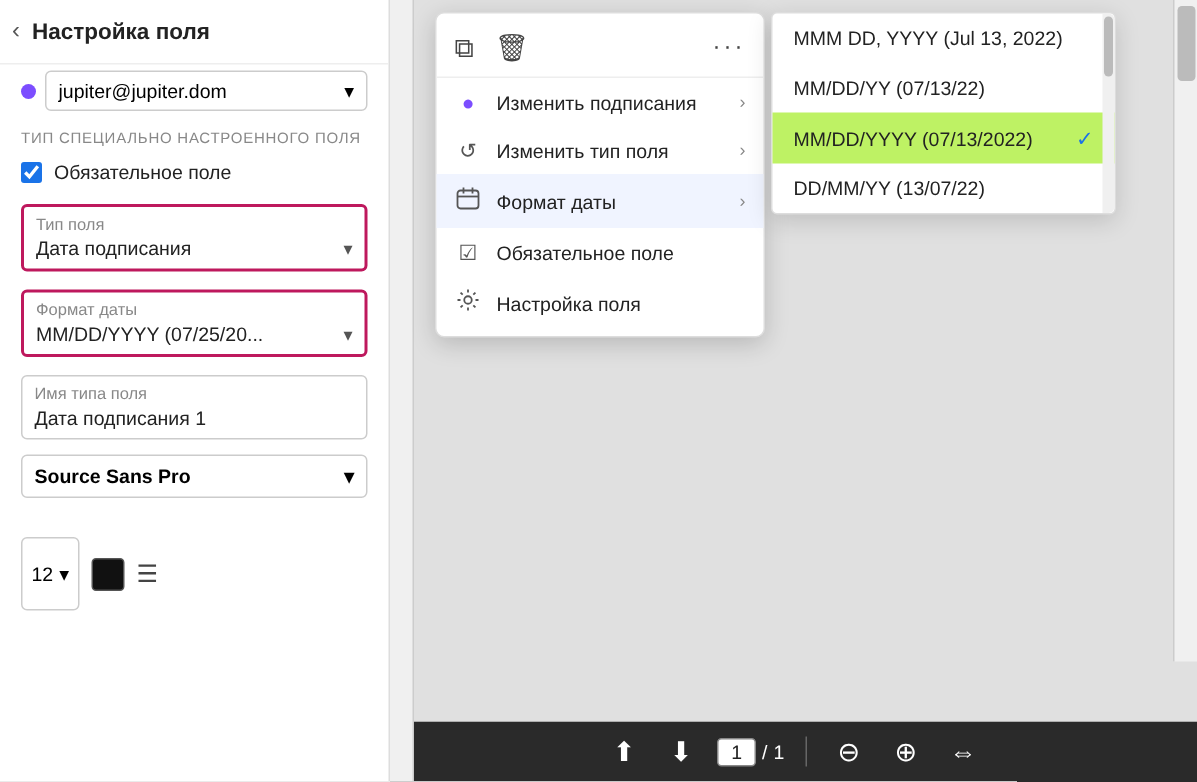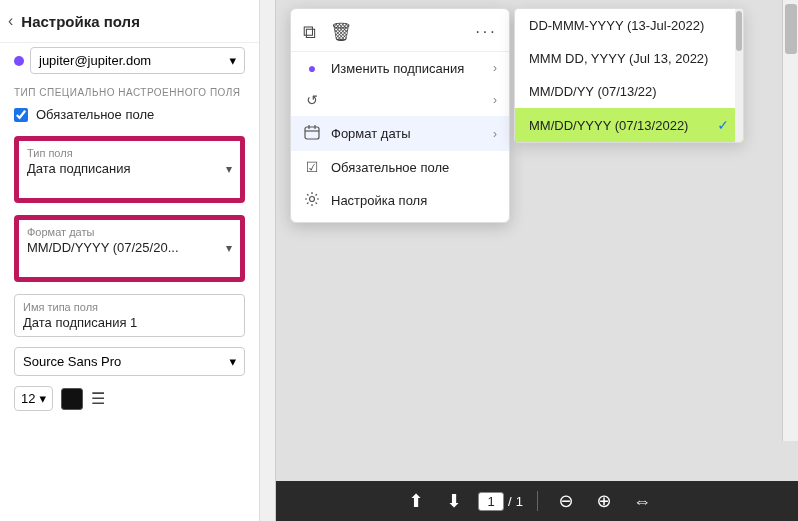--- a/index.html
+++ b/index.html
@@ -86,23 +86,23 @@
       width: 14px;
       height: 14px;
       accent-color: #1a73e8;
     }
     .checkbox-row label {
       font-size: 13px;
       color: #222;
     }
     .field-group {
       margin: 6px 14px 6px 14px;
-      border: 5px solid #be185d;
+      border: 2px solid #be185d;
       border-radius: 4px;
-      padding: 6px 8px 22px 8px;
+      padding: 6px 8px 6px 8px;
     }
     .field-group .field-label {
       font-size: 11px;
       color: #888;
       margin-bottom: 2px;
     }
     .field-group .field-value-row {
       display: flex;
       align-items: center;
       justify-content: space-between;
@@ -132,39 +132,40 @@
     }
     .format-label {
       font-size: 10px;
       font-weight: 700;
       color: #888;
       text-transform: uppercase;
       letter-spacing: 0.5px;
       padding: 8px 14px 4px 14px;
     }
     .font-select-row {
-      margin: 4px 14px 4px 14px;
+      margin: 4px 14px 20px 14px;
       border: 1px solid #ccc;
       border-radius: 4px;
       padding: 6px 8px;
       display: flex;
       align-items: center;
       justify-content: space-between;
       cursor: pointer;
+      font-weight: bold;
     }
     .font-size-row {
       display: flex;
       align-items: center;
       gap: 8px;
       padding: 6px 14px 6px 14px;
     }
     .font-size-select {
       border: 1px solid #ccc;
       border-radius: 4px;
-      padding: 4px 6px;
+      padding: 16px 6px;
       display: flex;
       align-items: center;
       gap: 4px;
       cursor: pointer;
       font-size: 13px;
     }
     .color-box {
       width: 22px;
       height: 22px;
       background: #111;
@@ -440,20 +441,21 @@
         <span class="icon-btn" style="font-size:18px;">🗑</span>
         <span class="icon-btn more-btn" style="font-size:16px; letter-spacing:2px;">···</span>
       </div>
       <div class="menu-item">
         <span class="icon" style="color:#7c4dff; font-size:14px;">●</span>
         <span>Изменить подписания</span>
         <span class="arrow">›</span>
       </div>
       <div class="menu-item">
         <span class="icon" style="font-size:14px;">↺</span>
+        <span>Изменить тип поля</span>
         <span class="arrow">›</span>
       </div>
       <div class="menu-item" style="background:#f0f4ff;">
         <span class="icon">
           <svg width="16" height="16" viewBox="0 0 16 16" fill="none" xmlns="http://www.w3.org/2000/svg">
             <rect x="1" y="3" width="14" height="12" rx="2" stroke="#555" stroke-width="1.2" fill="none"></rect>
             <line x1="1" y1="7" x2="15" y2="7" stroke="#555" stroke-width="1.2"></line>
             <line x1="5" y1="1" x2="5" y2="5" stroke="#555" stroke-width="1.2"></line>
             <line x1="11" y1="1" x2="11" y2="5" stroke="#555" stroke-width="1.2"></line>
           </svg>
@@ -474,31 +476,31 @@
         </span>
         <span>Настройка поля</span>
       </div>
     </div>
 
     <div class="date-format-dropdown" style="top:8px; left:238px; width:230px;">
       <div class="dropdown-scrollbar">
         <div class="dropdown-scroll-thumb"></div>
       </div>
       <div class="date-option">
-        <span>DD-MMM-YYYY (13-Jul-2022)</span>
-      </div>
-      <div class="date-option">
         <span>MMM DD, YYYY (Jul 13, 2022)</span>
       </div>
       <div class="date-option">
         <span>MM/DD/YY (07/13/22)</span>
       </div>
       <div class="date-option selected" style="display:flex; align-items:center; justify-content:space-between; padding-right:14px;">
         <span>MM/DD/YYYY (07/13/2022)</span>
         <span class="check">✓</span>
+      </div>
+      <div class="date-option">
+        <span>DD/MM/YY (13/07/22)</span>
       </div>
     </div>
 
     <div class="doc-field">* Дата подписания (MM/DD/YY</div>
   </div>
 
   <div class="bottom-toolbar">
     <div class="nav-btn">⬆</div>
     <div class="nav-btn">⬇</div>
     <div class="page-info">

